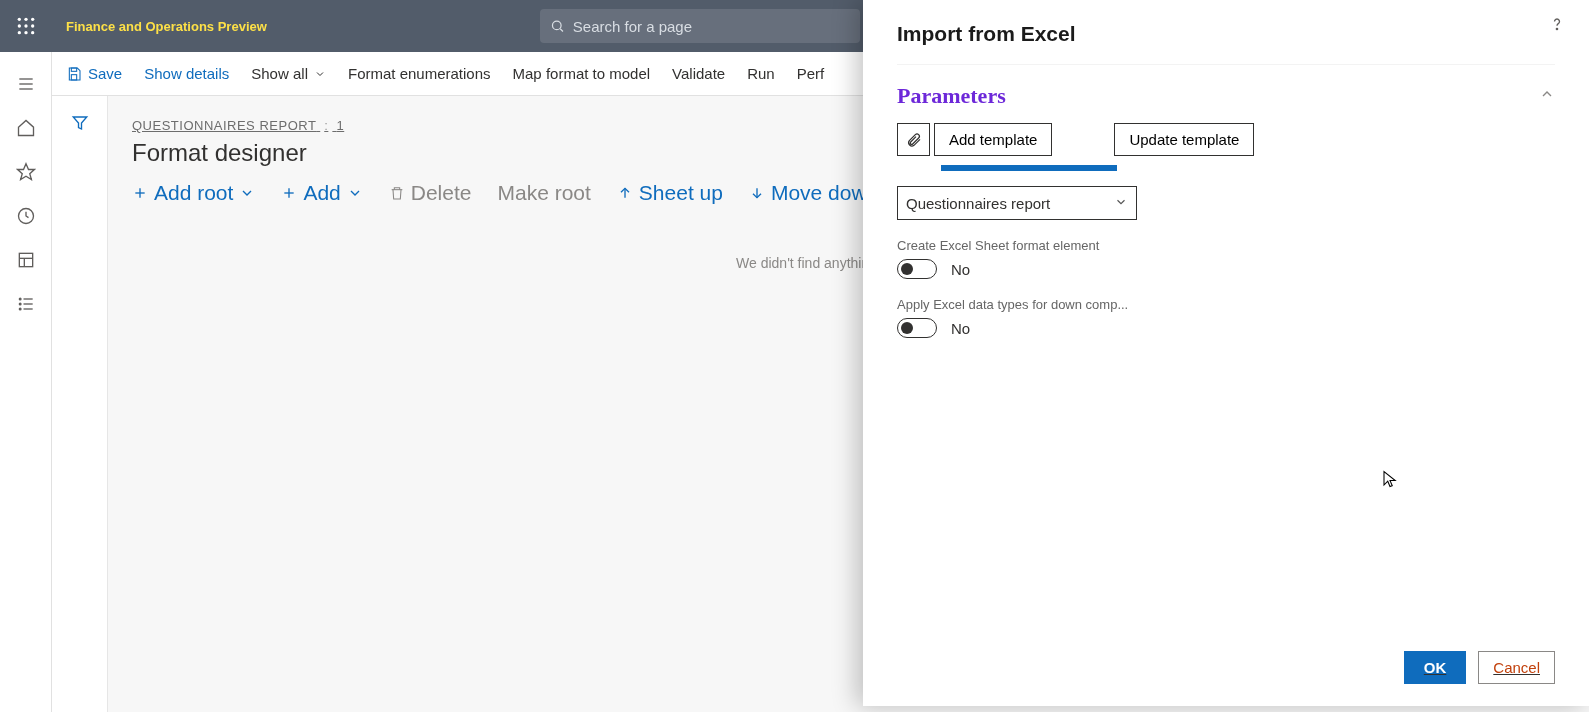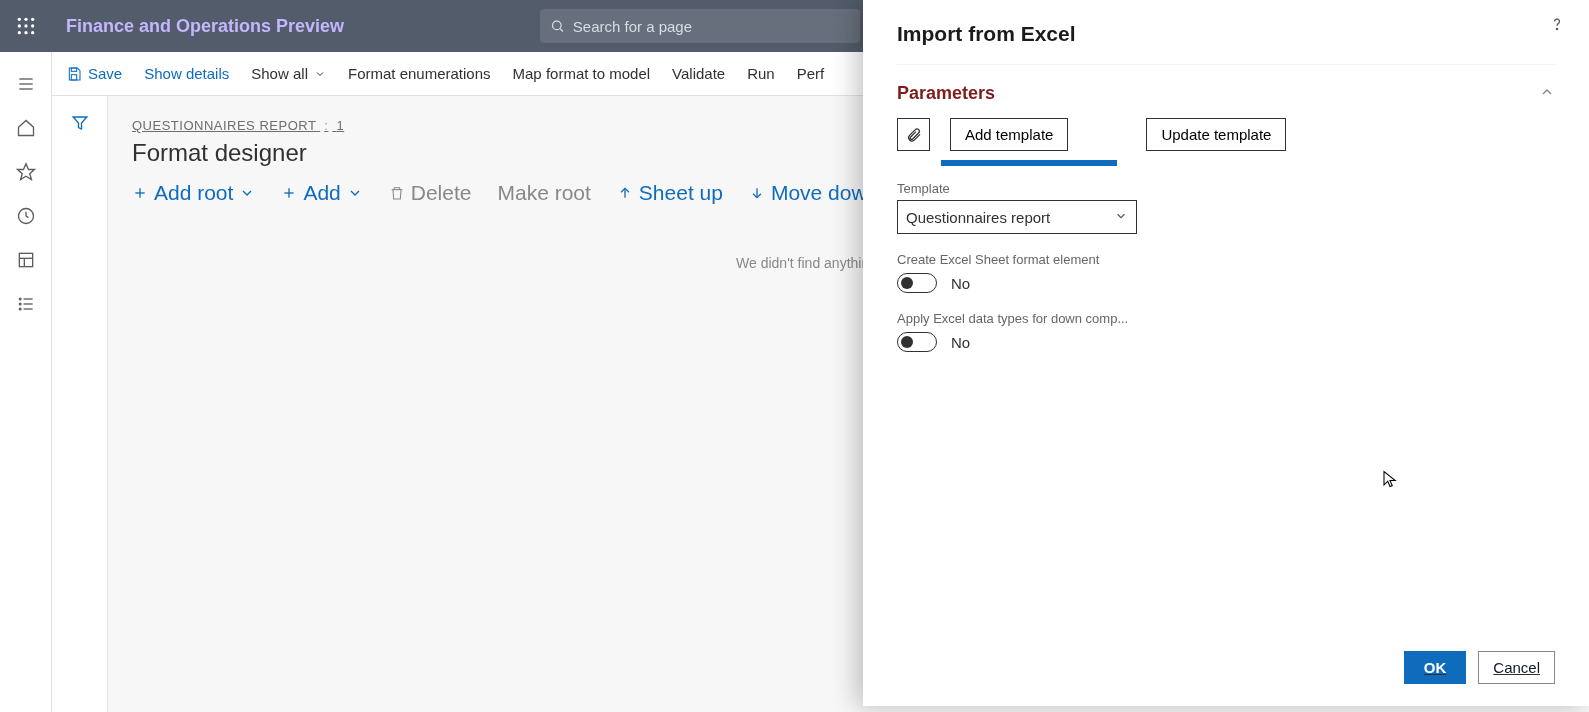--- a/index.html
+++ b/index.html
@@ -12,24 +12,24 @@
     display: flex;
     align-items: center;
     color: #fff;
   }
   .waffle-btn {
     width: 52px; height: 52px;
     display: flex; align-items: center; justify-content: center;
     cursor: pointer;
   }
   .app-title {
-    font-size: 18px;
+    font-size: 13px;
     font-weight: 600;
     margin-left: 14px;
-    color: #c4b5fd;
+    color: #fde047;
   }
   .search-wrap {
     margin-left: auto;
     margin-right: 12px;
     background: rgba(255,255,255,0.12);
     border-radius: 4px;
     height: 34px;
     display: flex;
     align-items: center;
     padding: 0 10px;
@@ -152,30 +152,31 @@
     border-bottom: 1px solid #f3f3f3;
   }
   .section-header {
     display: flex;
     align-items: center;
     justify-content: space-between;
     margin-top: 18px;
     margin-bottom: 14px;
   }
   .section-header h2 {
-    font-size: 18px;
+    font-size: 22px;
     font-weight: 600;
-    color: #7f1d1d;
+    color: #6d28d9;
+    font-family: Liberation Serif, serif;
   }
   .section-header .chev { color: #8a8886; cursor: pointer; }
 
   .param-row {
     display: flex;
     align-items: center;
-    gap: 20px;
+    gap: 4px;
     margin-bottom: 16px;
     position: relative;
   }
   .attach-box {
     width: 33px; height: 33px;
     border: 1px solid #323130;
     display: flex; align-items: center; justify-content: center;
     cursor: pointer;
   }
   .attach-box svg { width: 16px; height: 16px; color: #323130; }
@@ -257,21 +258,21 @@
     border: none;
     padding: 0 20px;
     font-size: 15px;
     font-weight: 600;
     cursor: pointer;
     font-family: inherit;
   }
   .btn-secondary {
     height: 33px;
     background: #fff;
-    color: #0f172a;
+    color: #c2410c;
     border: 1px solid #8a8886;
     padding: 0 14px;
     font-size: 15px;
     cursor: pointer;
     font-family: inherit;
   }
 
   .help-icon {
     position: absolute;
     top: 14px; right: 22px;
@@ -493,21 +494,20 @@
       </svg>
     </div>
     <button class="btn-outline">Add template</button>
     <span class="update-btn-wrap">
       <button class="btn-outline">Update template</button>
     </span>
     <div class="progress-bar"></div>
   </div>
 
   <div style="margin-top:14px">
-    <div class="field-label">Template</div>
     <div class="select-wrap">
       <span>Questionnaires report</span>
       <span class="arrow">
         <svg viewBox="0 0 24 24" width="14" height="14" fill="none" stroke="currentColor" stroke-width="2">
             <polyline points="6 9 12 15 18 9"></polyline>
           </svg>
       </span>
     </div>
   </div>
 

